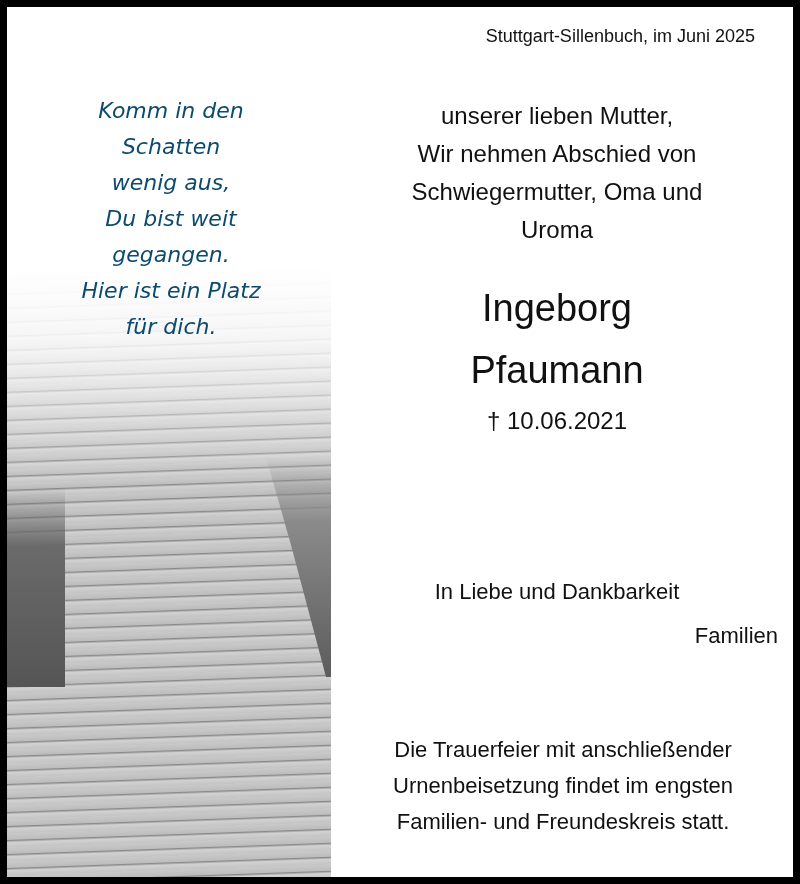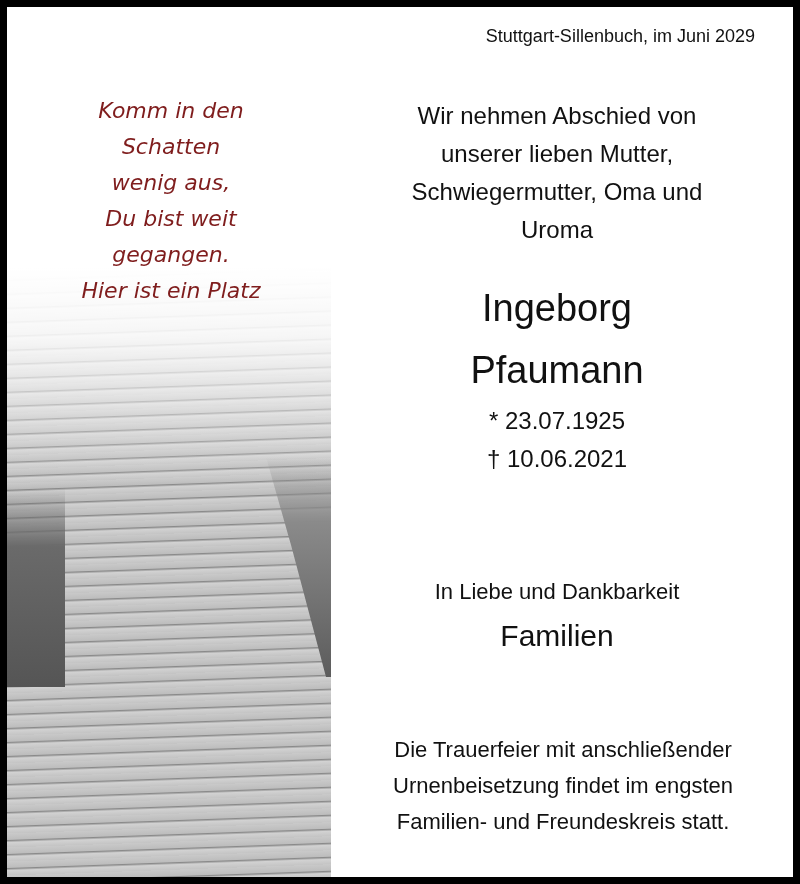--- a/index.html
+++ b/index.html
@@ -20,37 +20,37 @@
     background: linear-gradient(to bottom, rgba(90,90,90,0.0), #6a6a6a 30%, #555 100%);
   }
   .photo .grass-right {
     position: absolute; right: 0; top: 450px; width: 100px; height: 220px;
     background: linear-gradient(to bottom, rgba(140,140,140,0), #8a8a8a 30%, #5c5c5c 100%);
     clip-path: polygon(35% 0, 100% 0, 100% 100%, 95% 100%, 60% 40%);
   }
   .poem {
     position: absolute; left: 30px; top: 86px; width: 268px;
     text-align: center; font-family: "DejaVu Sans", sans-serif;
-    font-style: italic; font-size: 22px; line-height: 36px; color: #7f1d1d;
+    font-style: italic; font-size: 22px; line-height: 36px; color: #0c4a6e;
   }
   .poem div { white-space: nowrap; }
   .right {
     position: absolute; left: 340px; top: 0; width: 440px;
     font-family: "Liberation Sans", sans-serif; color: #111; text-align: center;
   }
   .place-date {
     position: absolute; right: 38px; top: 19px; font-family: "Liberation Sans", sans-serif;
     font-size: 18px; color: #111; white-space: nowrap;
   }
   .intro { position: absolute; left: 0; width: 420px; top: 90px; font-size: 24px; line-height: 38px; }
   .name { position: absolute; left: 0; width: 420px; top: 270px; font-size: 38px; line-height: 62px; }
   .dates { position: absolute; left: 0; width: 420px; top: 395px; font-size: 24px; line-height: 38px; }
   .dates div { white-space: nowrap; }
   .love { position: absolute; left: 0; width: 420px; top: 528px; font-size: 22px; line-height: 30px; margin-top: 42px; }
-  .families { position: absolute; left: 0; width: 420px; top: 610px; font-size: 30px; line-height: 38px; }
+  .families { position: absolute; left: 11px; width: 420px; top: 610px; font-size: 22px; line-height: 38px; text-align: right; }
   .ceremony {
     position: absolute; left: 6px; top: 725px; width: 420px; text-align: center;
     font-size: 22px; line-height: 36px; white-space: nowrap;
   }
 </style>
 </head>
 <body>
 
 <div class="frame">
   <div class="photo">
@@ -58,39 +58,39 @@
     <div class="grass-right"></div>
   </div>
 
   <div class="poem">
     <div>Komm in den</div>
     <div>Schatten</div>
     <div>wenig aus,</div>
     <div>Du bist weit</div>
     <div>gegangen.</div>
     <div>Hier ist ein Platz</div>
+    <div>für dich.</div>
   </div>
 
-  <div class="place-date">Stuttgart-Sillenbuch, im Juni 2029</div>
+  <div class="place-date">Stuttgart-Sillenbuch, im Juni 2025</div>
 
   <div class="right">
     <div class="intro">
+      <div>unserer lieben Mutter,</div>
       <div>Wir nehmen Abschied von</div>
-      <div>unserer lieben Mutter,</div>
       <div>Schwiegermutter, Oma und</div>
       <div>Uroma</div>
     </div>
 
     <div class="name">
       <div>Ingeborg</div>
       <div>Pfaumann</div>
     </div>
 
     <div class="dates">
-      <div>* 23.07.1925</div>
       <div>† 10.06.2021</div>
     </div>
 
     <div class="love">In Liebe und Dankbarkeit</div>
 
     <div class="families">
       <div>Familien</div>
     </div>
 
     <div class="ceremony">

